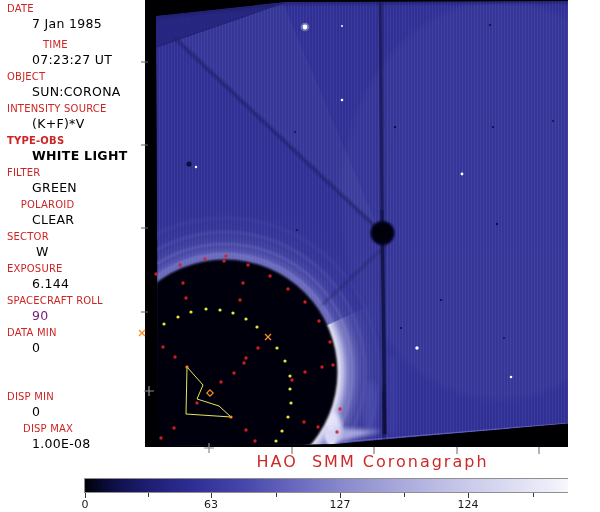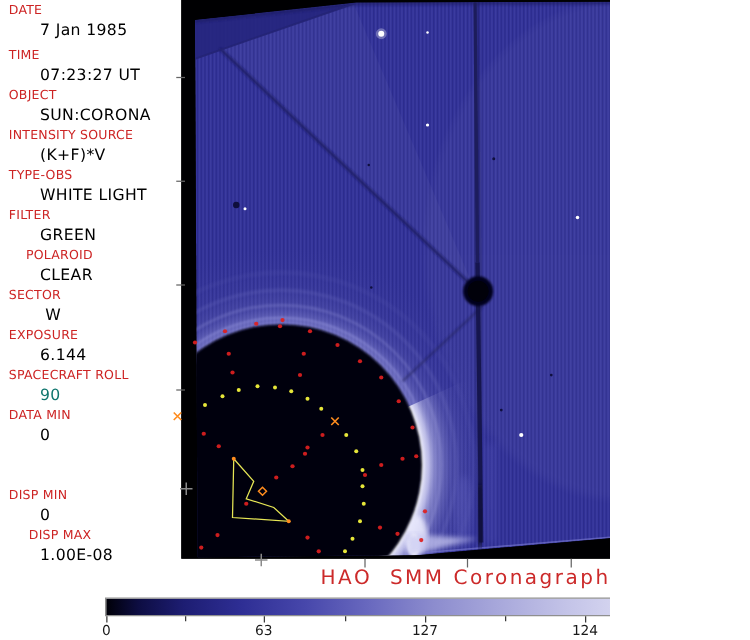--- a/index.html
+++ b/index.html
@@ -1,16 +1,16 @@
 <!DOCTYPE html>
 <html><head>
 <meta charset="utf-8">
 <style>
   html,body{margin:0;padding:0;background:#fff;}
-  #screen{position:relative;width:488px;height:512px;background:#ffffff;overflow:hidden;
+  #screen{position:relative;width:568px;height:512px;background:#ffffff;overflow:hidden;
           font-family:"DejaVu Sans",sans-serif;}
   
   #sidebar{position:absolute;left:0;top:0;width:145px;height:447px;background:#ffffff;}
   .field{position:absolute;left:7px;}
   .lbl{font-size:10px;line-height:12px;letter-spacing:0.2px;white-space:nowrap;}
   .val{font-size:12.5px;line-height:15px;margin-top:1px;color:#000;white-space:nowrap;letter-spacing:0.3px;margin-left:25px;}
   
   #image-panel{position:absolute;left:145px;top:0;width:455px;height:447px;background:#000;}
   #image-panel svg{display:block;}
   
@@ -30,32 +30,32 @@
 <body>
 
 <div id="screen">
 
   <div id="sidebar">
       <div class="field" style="top: 3px;">
         <div class="lbl" style="color: rgb(205, 36, 36);">DATE</div>
         <div class="val" style="color: rgb(0, 0, 0);">7 Jan 1985</div>
       </div>
       <div class="field" style="top: 39px;">
-        <div class="lbl" style="color: rgb(205, 36, 36);">TIME</div>
+        <div class="lbl" style="color: rgb(205, 36, 36); margin-left: 36px;">TIME</div>
         <div class="val" style="color: rgb(0, 0, 0); text-align: right;">07:23:27 UT</div>
       </div>
       <div class="field" style="top: 71px;">
         <div class="lbl" style="color: rgb(205, 36, 36);">OBJECT</div>
         <div class="val" style="color: rgb(0, 0, 0);">SUN:CORONA</div>
       </div>
       <div class="field" style="top: 103px;">
         <div class="lbl" style="color: rgb(205, 36, 36);">INTENSITY SOURCE</div>
         <div class="val" style="color: rgb(0, 0, 0);">(K+F)*V</div>
       </div>
-      <div class="field" style="top: 135px;">
+      <div class="field" style="top: 135px; font-weight: bold;">
         <div class="lbl" style="color: rgb(205, 36, 36);">TYPE-OBS</div>
         <div class="val" style="color: rgb(0, 0, 0);">WHITE LIGHT</div>
       </div>
       <div class="field" style="top: 167px;">
         <div class="lbl" style="color: rgb(205, 36, 36);">FILTER</div>
         <div class="val" style="color: rgb(0, 0, 0);">GREEN</div>
       </div>
       <div class="field" style="top: 199px; text-align: right;">
         <div class="lbl" style="color: rgb(205, 36, 36);">POLAROID</div>
         <div class="val" style="color: rgb(0, 0, 0);">CLEAR</div>
@@ -63,21 +63,21 @@
       <div class="field" style="top: 231px; text-align: right;">
         <div class="lbl" style="color: rgb(205, 36, 36);">SECTOR</div>
         <div class="val" style="color: rgb(0, 0, 0);">W</div>
       </div>
       <div class="field" style="top: 263px;">
         <div class="lbl" style="color: rgb(205, 36, 36);">EXPOSURE</div>
         <div class="val" style="color: rgb(0, 0, 0);">6.144</div>
       </div>
       <div class="field" style="top: 295px;">
         <div class="lbl" style="color: rgb(205, 36, 36);">SPACECRAFT ROLL</div>
-        <div class="val" style="color: #0f766e;">90</div>
+        <div class="val" style="color: #701a75;">90</div>
       </div>
       <div class="field" style="top: 327px;">
         <div class="lbl" style="color: rgb(205, 36, 36);">DATA MIN</div>
         <div class="val" style="color: rgb(0, 0, 0);">0</div>
       </div>
       <div class="field" style="top: 391px;">
         <div class="lbl" style="color: rgb(205, 36, 36);">DISP MIN</div>
         <div class="val" style="color: rgb(0, 0, 0);">0</div>
       </div>
       <div class="field" style="top: 423px;">

